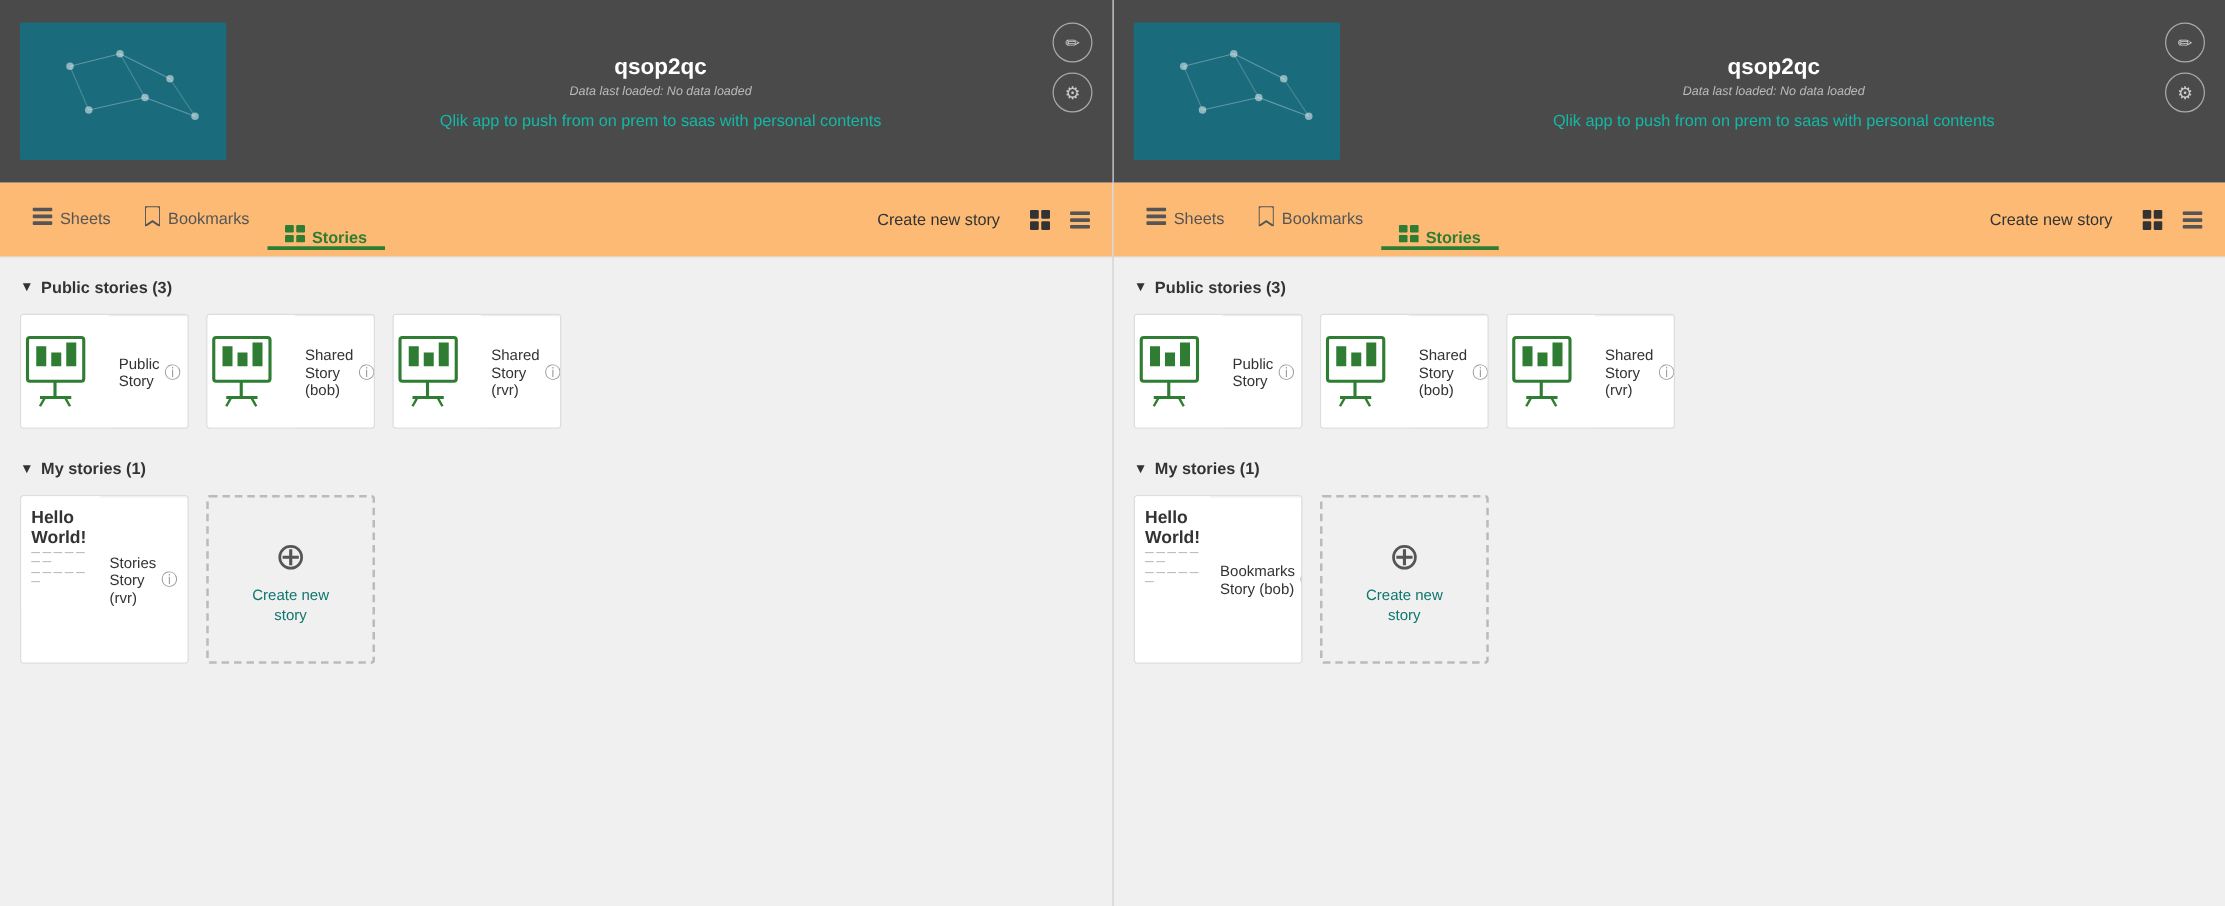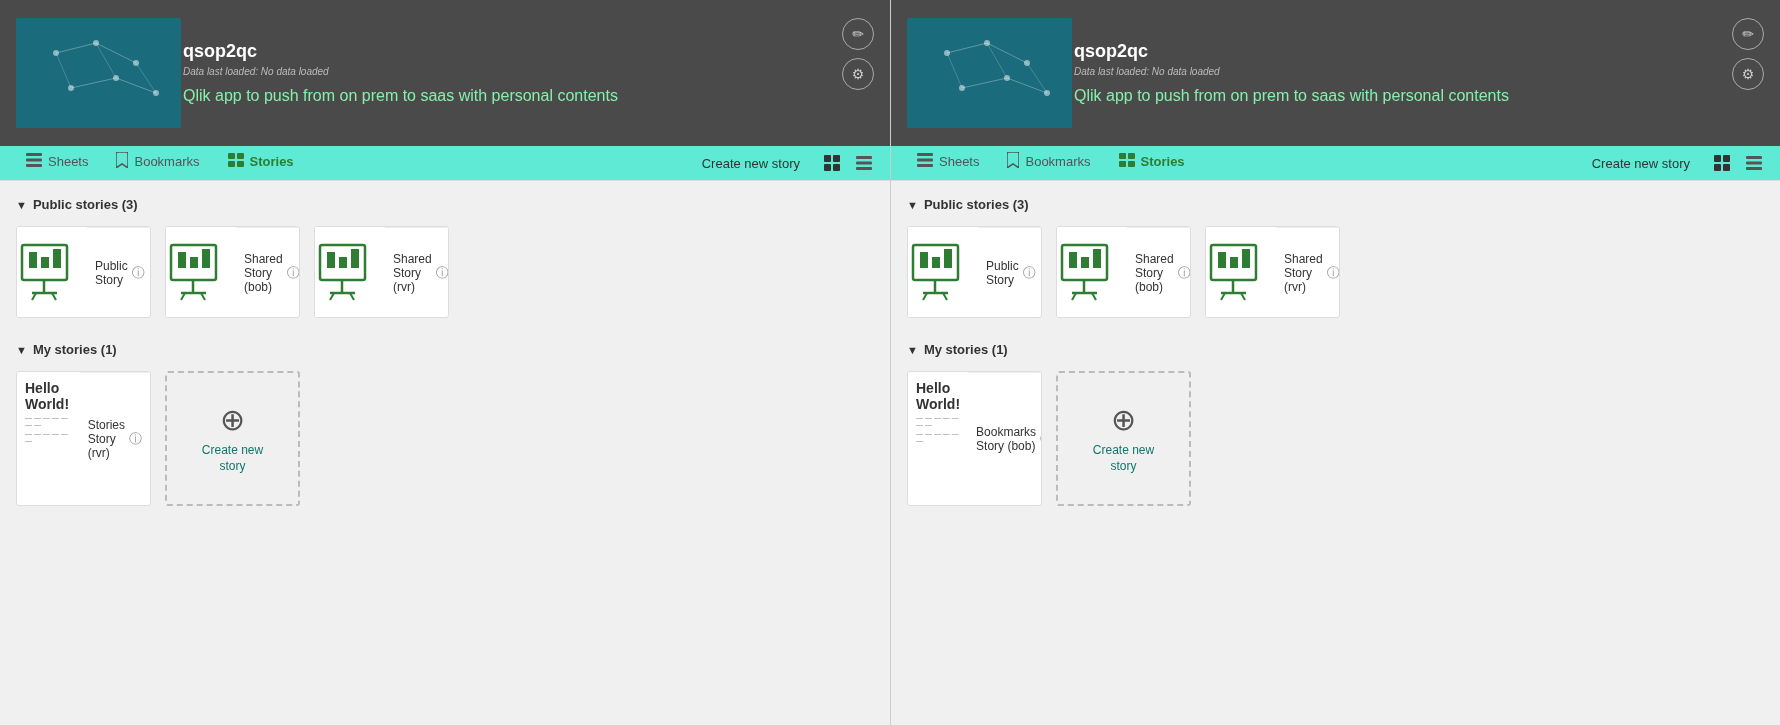--- a/index.html
+++ b/index.html
@@ -38,35 +38,36 @@
       position: relative;
     }
     .app-thumbnail svg {
       width: 100%;
       height: 100%;
     }
     .app-info {
       margin-left: 2px;
       color: #fff;
       flex: 1;
+      text-align: center;
     }
     .app-title {
       font-size: 18px;
       font-weight: bold;
       color: #fff;
     }
     .app-last-loaded {
       font-size: 10px;
       color: #bbb;
       margin-top: 4px;
       font-style: italic;
     }
     .app-description {
-      font-size: 16px;
-      color: #86efac;
+      font-size: 13px;
+      color: #14b8a6;
       margin-top: 10px;
     }
     .header-actions {
       display: flex;
       flex-direction: column;
       gap: 8px;
       position: absolute;
       right: 16px;
       top: 18px;
     }
@@ -78,43 +79,44 @@
       background: transparent;
       color: #ccc;
       display: flex;
       align-items: center;
       justify-content: center;
       cursor: pointer;
       font-size: 14px;
     }
 
     .tabs-bar {
-      background: #5eead4;
+      background: #fdba74;
       display: flex;
       align-items: center;
       border-bottom: 1px solid #ddd;
       padding: 0 12px;
-      height: 35px;
+      height: 60px;
     }
     .tab {
       display: flex;
       align-items: center;
       gap: 6px;
       padding: 0 14px;
       height: 48px;
       font-size: 13px;
       color: #555;
       cursor: pointer;
       border-bottom: 3px solid transparent;
       white-space: nowrap;
     }
     .tab.active {
       color: #2e7d32;
       border-bottom: 3px solid #2e7d32;
       font-weight: bold;
+      align-items: flex-end;
     }
     .tab-icon {
       font-size: 14px;
       color: inherit;
     }
     .tabs-spacer { flex: 1; }
     .create-new-story-btn {
       font-size: 13px;
       color: #333;
       cursor: pointer;

